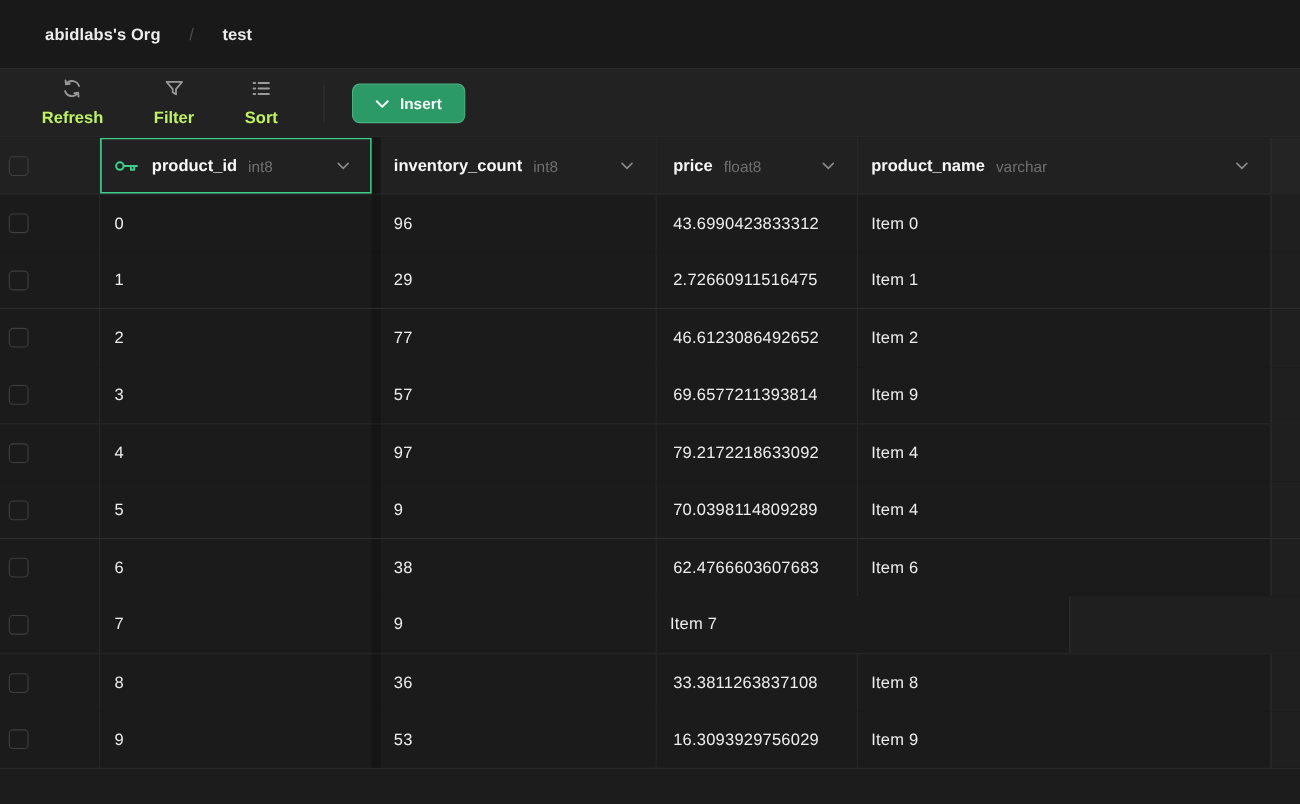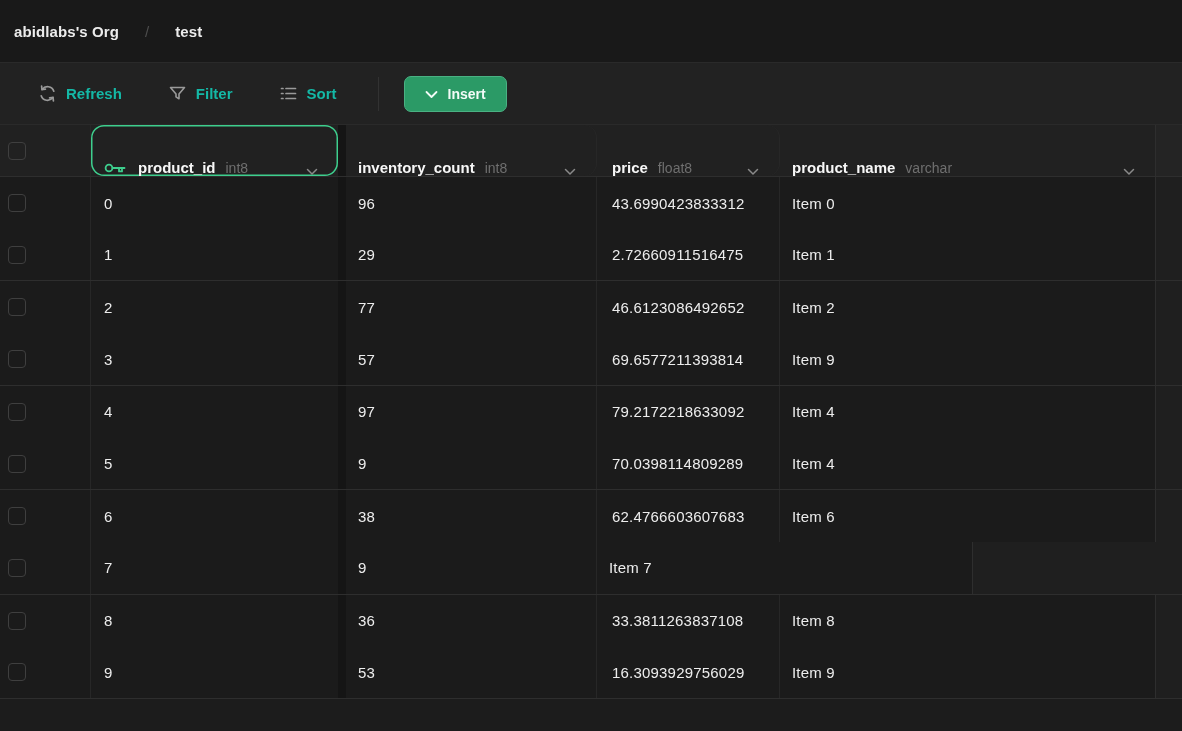--- a/index.html
+++ b/index.html
@@ -2,40 +2,40 @@
 <html><head>
 <meta charset="utf-8">
 <style>
   * { margin:0; padding:0; box-sizing:border-box; }
   html,body { width:1182px; height:731px; overflow:hidden; background:#1c1c1c;
     font-family:"Liberation Sans","DejaVu Sans",sans-serif; }
   .app { width:1182px; height:731px; display:flex; flex-direction:column; background:#1c1c1c; }
 
   
   .topbar { height:62px; flex:0 0 62px; background:#191919; display:flex; align-items:center;
-    padding-left:14px; }
+    padding-left:41px; }
   .crumb { color:#ececec; font-size:15px; font-weight:600; letter-spacing:.1px; cursor:pointer; }
   .crumb-sep { color:#4e4e4e; font-size:15px; margin:0 26px; }
 
   
   .toolbar { height:63px; flex:0 0 63px; background:#222222; border-top:1px solid #2a2a2a;
     border-bottom:1px solid #2a2a2a; display:flex; align-items:center; padding-left:38px; }
-  .tool-btn { display:flex; align-items:center; gap:9px; color:#14b8a6; font-size:15px;
-    font-weight:600; margin-right:46px; cursor:pointer; }
+  .tool-btn { display:flex; align-items:center; gap:9px; color:#bef264; font-size:15px;
+    font-weight:600; margin-right:46px; cursor:pointer;flex-direction:column; }
   .tool-btn svg { display:block; }
   .tool-divider { width:1px; height:34px; background:#323232; margin-right:25px; margin-left:-5px; }
   .insert-btn { display:flex; align-items:center; gap:10px; height:36px; padding:0 20px;
     background:#2b9a66; border:1px solid #4ab183; border-radius:7px; color:#f2fbf7;
     font-size:14px; font-weight:600; cursor:pointer; }
 
   
   .grid { flex:1; display:flex; flex-direction:column; background:#1b1b1b; }
   .grid-header { height:52px; flex:0 0 52px; background:#212121; display:flex;
     border-bottom:1px solid #2e2e2e; }
-  .hcell { display:flex; align-items:flex-end; color:#f5f5f5; font-size:15px;border-radius:13px; }
+  .hcell { display:flex; align-items:center; color:#f5f5f5; font-size:15px; }
   .col-name { font-weight:700; color:#f7f7f7; }
   .col-type { color:#6f6f6f; font-size:14px; margin-left:10px; font-weight:400; }
   .hchevron { margin-left:auto; padding-right:20px; display:flex; align-items:center; }
 
   .c-check { width:91px; flex:0 0 91px; border-right:1px solid #272727; display:flex;
     align-items:center; padding-left:8px; }
   .c-pid   { width:247px; flex:0 0 247px; padding-left:13px; }
   .c-gap   { width:8px; flex:0 0 8px; background:#151515; }
   .c-inv   { width:251px; flex:0 0 251px; padding-left:12px; border-right:1px solid #272727; }
   .c-price { width:183px; flex:0 0 183px; padding-left:15px; border-right:1px solid #272727; }

